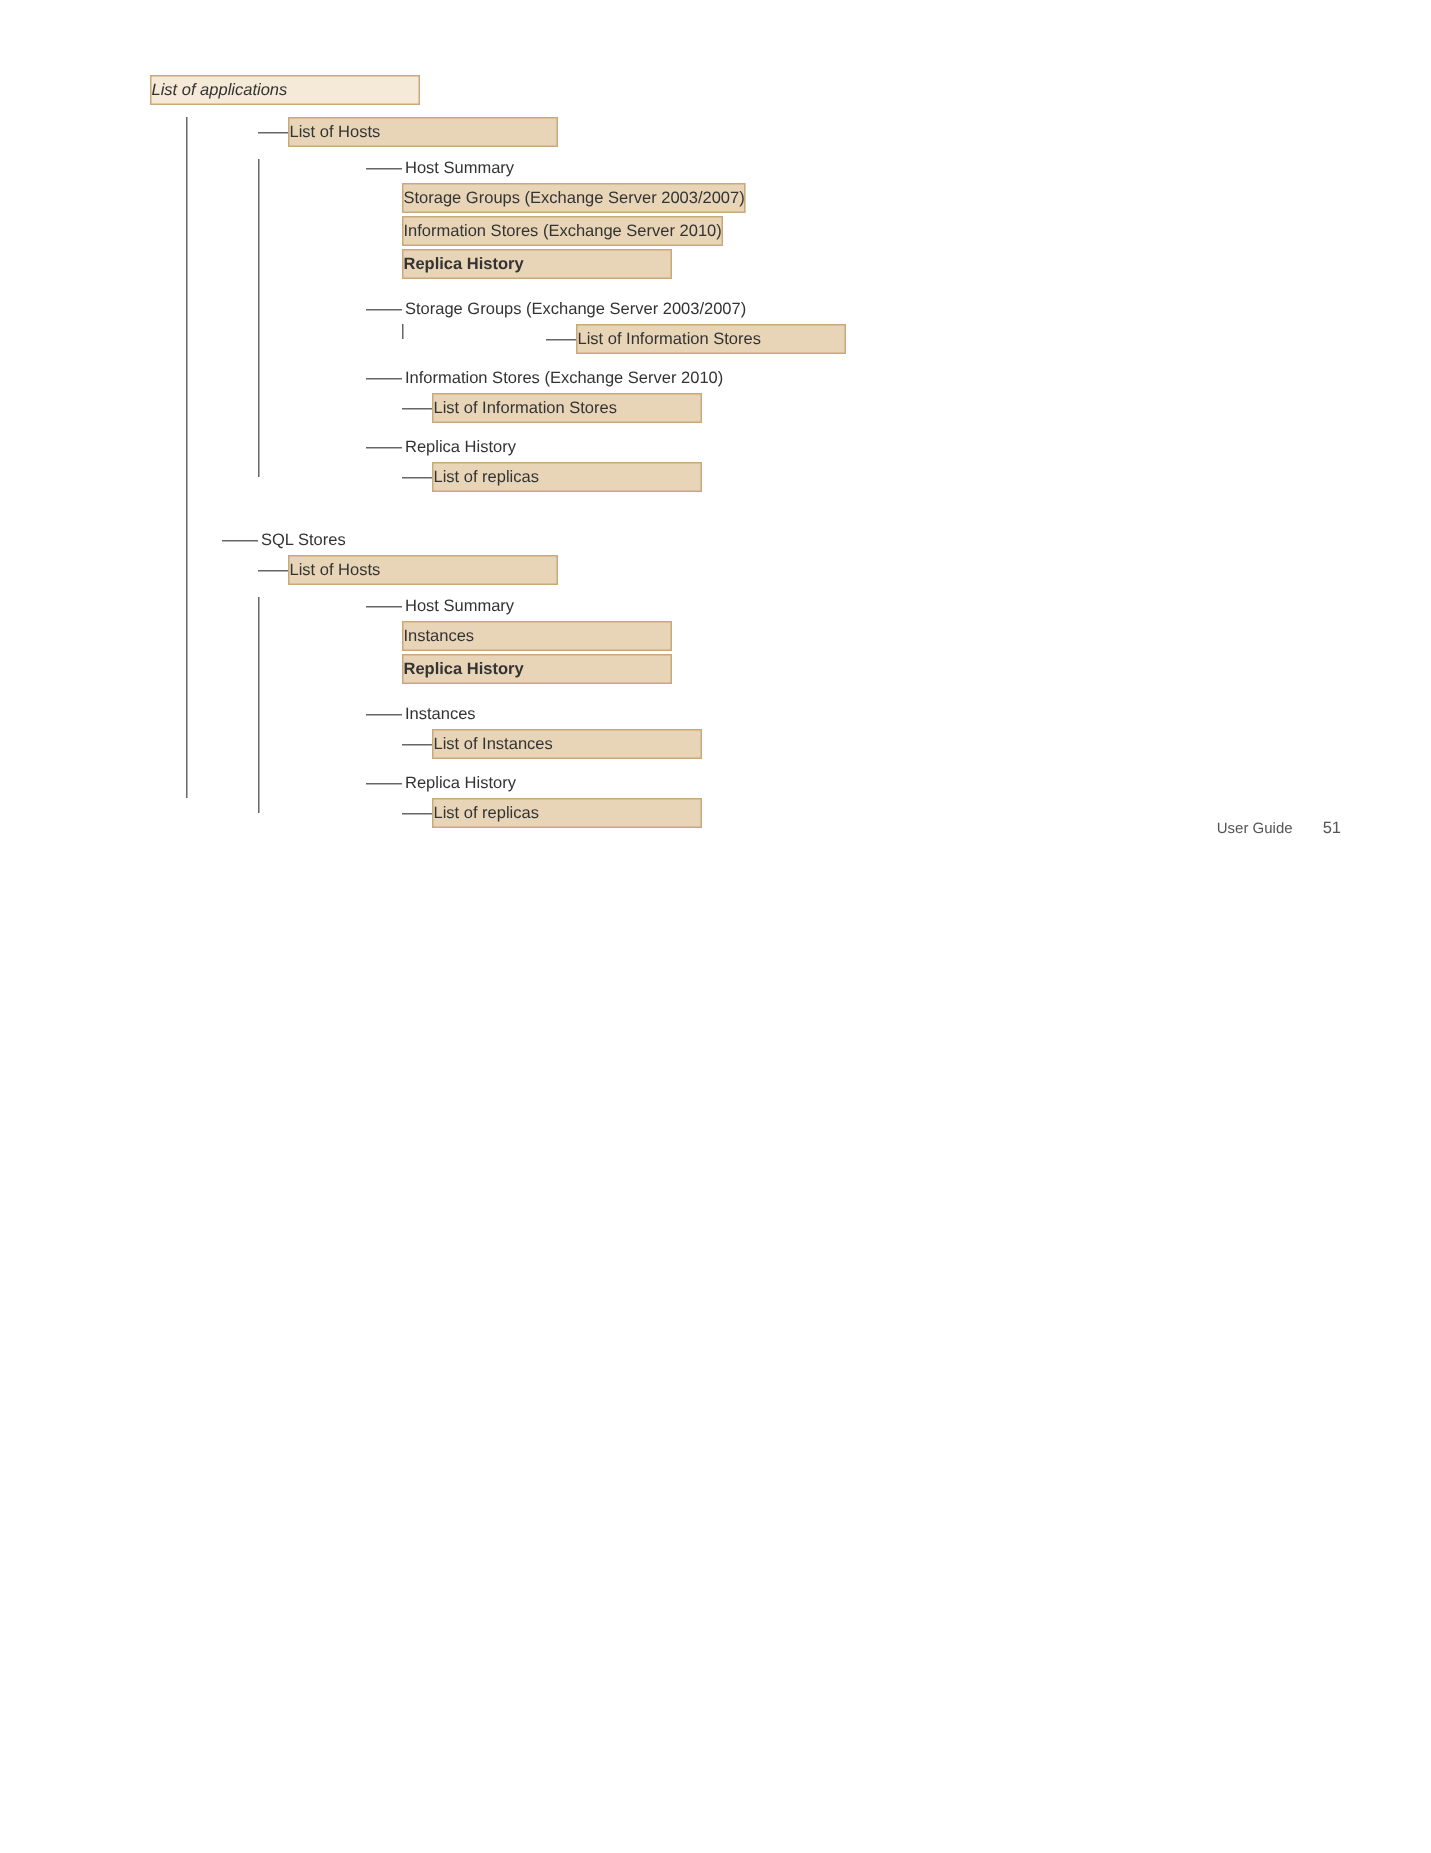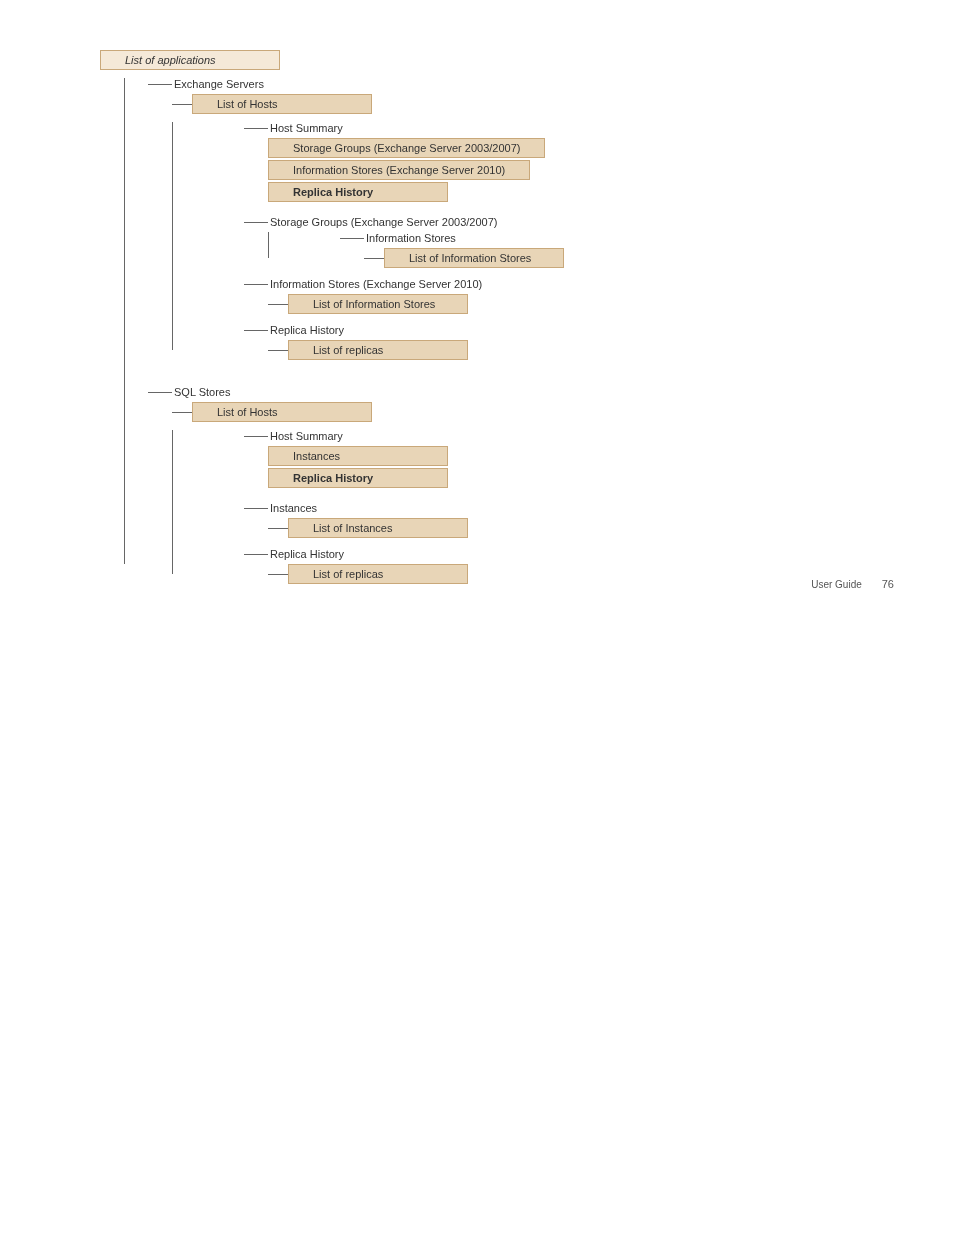--- a/index.html
+++ b/index.html
@@ -16,21 +16,21 @@
     .page-container {
       padding: 30px 40px;
       position: relative;
     }
 
     
     .tree-box {
       display: inline-block;
       background: #e8d5b7;
       border: 1px solid #c9a87a;
-      padding: 3px 24px;
+      padding: 3px 0;
       font-size: 11px;
       color: #333;
       min-width: 180px;
       white-space: nowrap;
     }
 
     .tree-box.header {
       background: #f5e9d8;
       border: 1px solid #c9a87a;
       font-style: italic;
@@ -47,24 +47,20 @@
       <div style="display:flex; align-items:center;">
         <div class="tree-box header" style="font-style:italic;">List of applications</div>
       </div>
     </div>
 
     <div style="position: relative; padding-left: 48px;">
 
       <div style="position:absolute; left:24px; top:0; width:1px; background:#666; height:calc(100% - 20px);"></div>
 
       <div style="margin-bottom: 6px; position:relative;">
-        <div style="display:flex; align-items:center; margin-bottom:4px;">
-          <div style="width:24px; height:1px; background:#666; flex-shrink:0;"></div>
-          <div style="font-size:11px; color:#333; margin-left:2px;">Exchange Servers</div>
-        </div>
 
         <div style="display:flex; align-items:center; margin-left:24px; margin-bottom:8px;">
           <div style="width:20px; height:1px; background:#666; flex-shrink:0;"></div>
           <div class="tree-box">List of Hosts</div>
         </div>
 
         <div style="position:relative; padding-left:72px; margin-left:24px;">
 
           <div style="position:absolute; left:0; top:0; width:1px; background:#666; height:calc(100% - 10px);"></div>
 
@@ -87,24 +83,20 @@
 
           <div style="position:relative; margin-bottom:10px;">
             <div style="display:flex; align-items:center; margin-bottom:4px;">
               <div style="width:24px; height:1px; background:#666; flex-shrink:0;"></div>
               <div style="font-size:11px; color:#333; margin-left:2px;">Storage Groups (Exchange Server 2003/2007)</div>
             </div>
 
 
             <div style="position:relative; padding-left:72px; margin-left:24px; margin-bottom:0;">
               <div style="position:absolute; left:0; top:0; width:1px; background:#666; height:calc(100% - 10px);"></div>
-              <div style="display:flex; align-items:center; margin-bottom:4px;">
-                <div style="width:24px; height:1px; background:#666; flex-shrink:0;"></div>
-                <div style="font-size:11px; color:#333; margin-left:2px;">Information Stores</div>
-              </div>
 
               <div style="display:flex; align-items:center; margin-left:24px; margin-bottom:4px;">
                 <div style="width:20px; height:1px; background:#666; flex-shrink:0;"></div>
                 <div class="tree-box">List of Information Stores</div>
               </div>
             </div>
           </div>
 
           <div style="position:relative; margin-bottom:10px;">
             <div style="display:flex; align-items:center; margin-bottom:4px;">
@@ -188,16 +180,16 @@
 
         </div>
       </div>
 
     </div>
 
   </div>
 
   <div style="position:absolute; bottom:30px; right:60px; display:flex; gap:20px; align-items:center;">
     <span style="font-size:10px; color:#555;">User Guide</span>
-    <span style="font-size:11px; color:#555;">76</span>
+    <span style="font-size:11px; color:#555;">51</span>
   </div>
 
 </div>
 
 </body></html>

